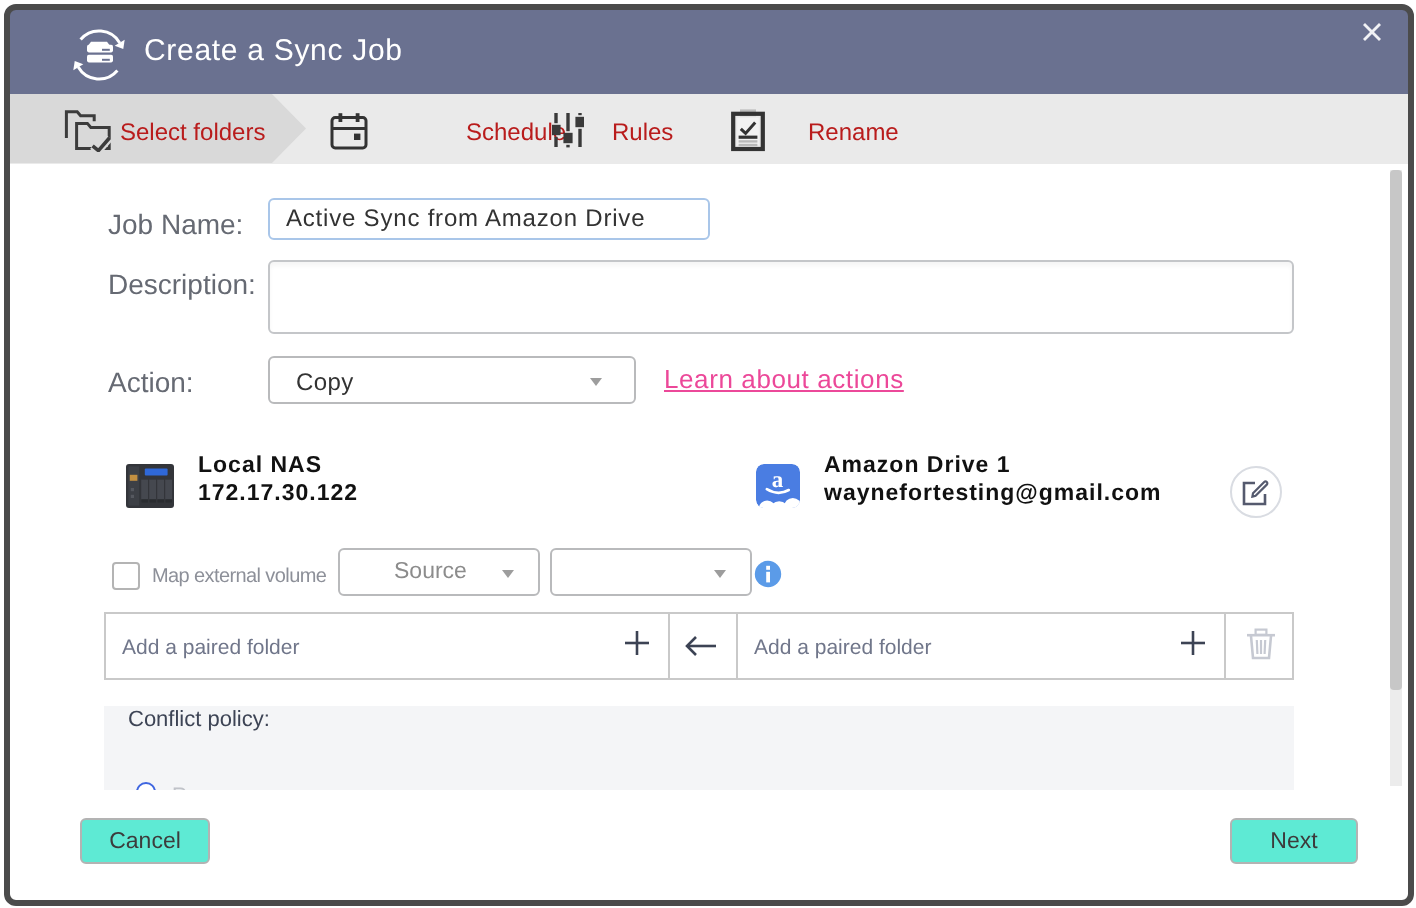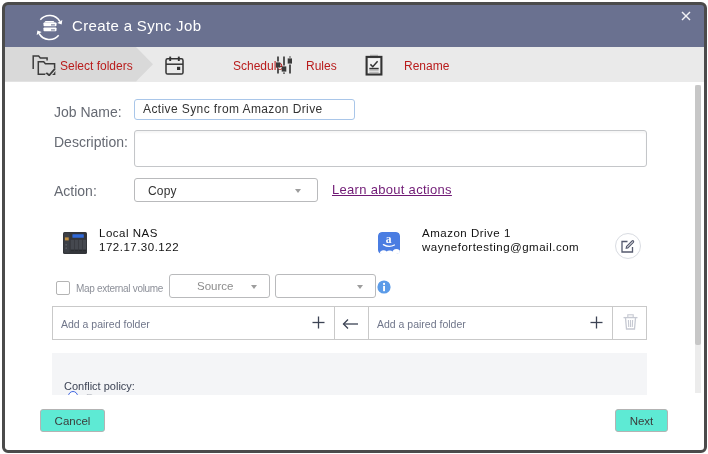--- a/index.html
+++ b/index.html
@@ -17,22 +17,22 @@
   .tabtxt { top:59px; font-size:12px; color:#b91c1c; }
   
   .content { left:4px; top:82px; width:700px; height:313px; background:#fff; }
   .lbl { font-size:14px; color:#666a73; }
   .jobinput { left:134px; top:99px; width:221px; height:21px; border:1px solid #a9c6e9; border-radius:3px; background:#fff;
               font-size:12px; letter-spacing:0.4px; color:#333; line-height:19px; padding-left:8px; }
   .descarea { left:134px; top:130px; width:513px; height:37px; border:1px solid #c4c6c9; border-radius:3px; background:#fff;
               box-shadow: inset 0 2px 2px rgba(0,0,0,0.04); }
   .sel { border:1px solid #b9babc; border-radius:3px; background:#fff; }
   .caret { width:0; height:0; border-left:3.5px solid transparent; border-right:3.5px solid transparent; border-top:4.5px solid #9d9d9d; }
-  .link { color:#701a75; text-decoration:underline; font-size:13px; letter-spacing:0.3px; }
-  .bname { font-size:11.5px; font-weight:normal; color:#111; line-height:14px; letter-spacing:0.5px; }
+  .link { color:#ec4899; text-decoration:underline; font-size:13px; letter-spacing:0.3px; }
+  .bname { font-size:11.5px; font-weight:bold; color:#111; line-height:14px; letter-spacing:0.5px; }
   
   .ptable { left:52px; top:306px; width:595px; height:34px; border:1px solid #c9c9c9; background:#fff; }
   .pcellborder { background:#c9c9c9; }
   .ph { font-size:10.5px; color:#70768a; }
   
   .panel { left:52px; top:353px; width:595px; height:42px; background:#f4f5f7; overflow:hidden; }
   
   .btn { height:23px; border:1px solid #b3b3b3; border-radius:3px; background:#5eead4; font-size:11.5px; color:#3c3c3c;
          display:flex; align-items:center; justify-content:center; }
   
@@ -179,21 +179,21 @@
       <g clip-path="url(#az)">
         <rect width="22" height="22" rx="4" fill="#4a7de2"></rect>
         <circle cx="5.6" cy="22.6" r="4.3" fill="#fff"></circle>
         <circle cx="11.6" cy="23.4" r="4.8" fill="#fff"></circle>
         <circle cx="18.4" cy="21.4" r="4.4" fill="#fff"></circle>
       </g>
       <text x="10.7" y="11.4" font-family="Liberation Serif" font-size="11.5" font-weight="bold" fill="#fff" text-anchor="middle">a</text>
       <path d="M5.4 12.6 q5.6 3.4 11 0.4" fill="none" stroke="#fff" stroke-width="1.3" stroke-linecap="round"></path>
     </svg>
   </div>
-  <div class="abs bname" style="left:412px; top:226px;margin-left:10px;">Amazon Drive 1<br>waynefortesting@gmail.com</div>
+  <div class="abs bname" style="left:412px; top:226px;">Amazon Drive 1<br>waynefortesting@gmail.com</div>
 
   <div class="abs" style="left:615px; top:233px; width:26px; height:26px; border:1.5px solid #d9dce2; border-radius:50%;">
     <svg width="14" height="14" viewBox="0 0 14 14" style="position:absolute; left:5px; top:5px;">
       <path d="M11.5 8 V13 H1 V2.5 H6.5" fill="none" stroke="#555a6e" stroke-width="1.3"></path>
       <path d="M5.2 9.3 l1.6 -0.4 l5.6 -5.6 a0.9 0.9 0 0 0 -1.3 -1.3 l-5.6 5.6 z" fill="none" stroke="#555a6e" stroke-width="1.1"></path>
     </svg>
   </div>
 
   <div class="abs" style="left:56px; top:281px; width:14px; height:14px; border:1px solid #b4b4b4; border-radius:2px; background:#fff;"></div>
   <div class="abs" style="left:76px; top:283px; font-size:10px; letter-spacing:-0.3px; color:#8d9099;">Map external volume</div>
@@ -245,24 +245,24 @@
         <line x1="0.5" y1="3.6" x2="14.5" y2="3.6" stroke-width="1.3"></line>
         <rect x="4.8" y="0.8" width="5.4" height="2.6" stroke-width="1.1"></rect>
         <line x1="5.4" y1="6" x2="5.7" y2="13" stroke-width="1.1"></line>
         <line x1="7.5" y1="6" x2="7.5" y2="13" stroke-width="1.1"></line>
         <line x1="9.6" y1="6" x2="9.3" y2="13" stroke-width="1.1"></line>
       </g>
     </svg>
   </div>
 
   <div class="abs panel">
-    <div class="abs" style="left:12px; top:27px; font-size:11px; color:#3d4455;">Conflict policy:</div>
+    <div class="abs" style="left:12px; top:1px; font-size:11px; color:#3d4455;">Conflict policy:</div>
     <div class="abs" style="left:16px; top:38px; width:10px; height:10px; border:1.8px solid #3f66e0; border-radius:50%; background:#fff;"></div>
     <div class="abs" style="left:34px; top:39px; font-size:10.5px; color:#c0c3c9;">Rename</div>
   </div>
 
   <div class="abs btn" style="left:40px; top:409px; width:65px;">Cancel</div>
-  <div class="abs btn" style="left:615px; top:409px; width:53px;">Next</div>
+  <div class="abs btn" style="left:615px; top:409px; width:64px;">Next</div>
 
   <div class="abs sbtrack"></div>
   <div class="abs sbthumb"></div>
 
   <div class="abs frame"></div>
 
 </body></html>

